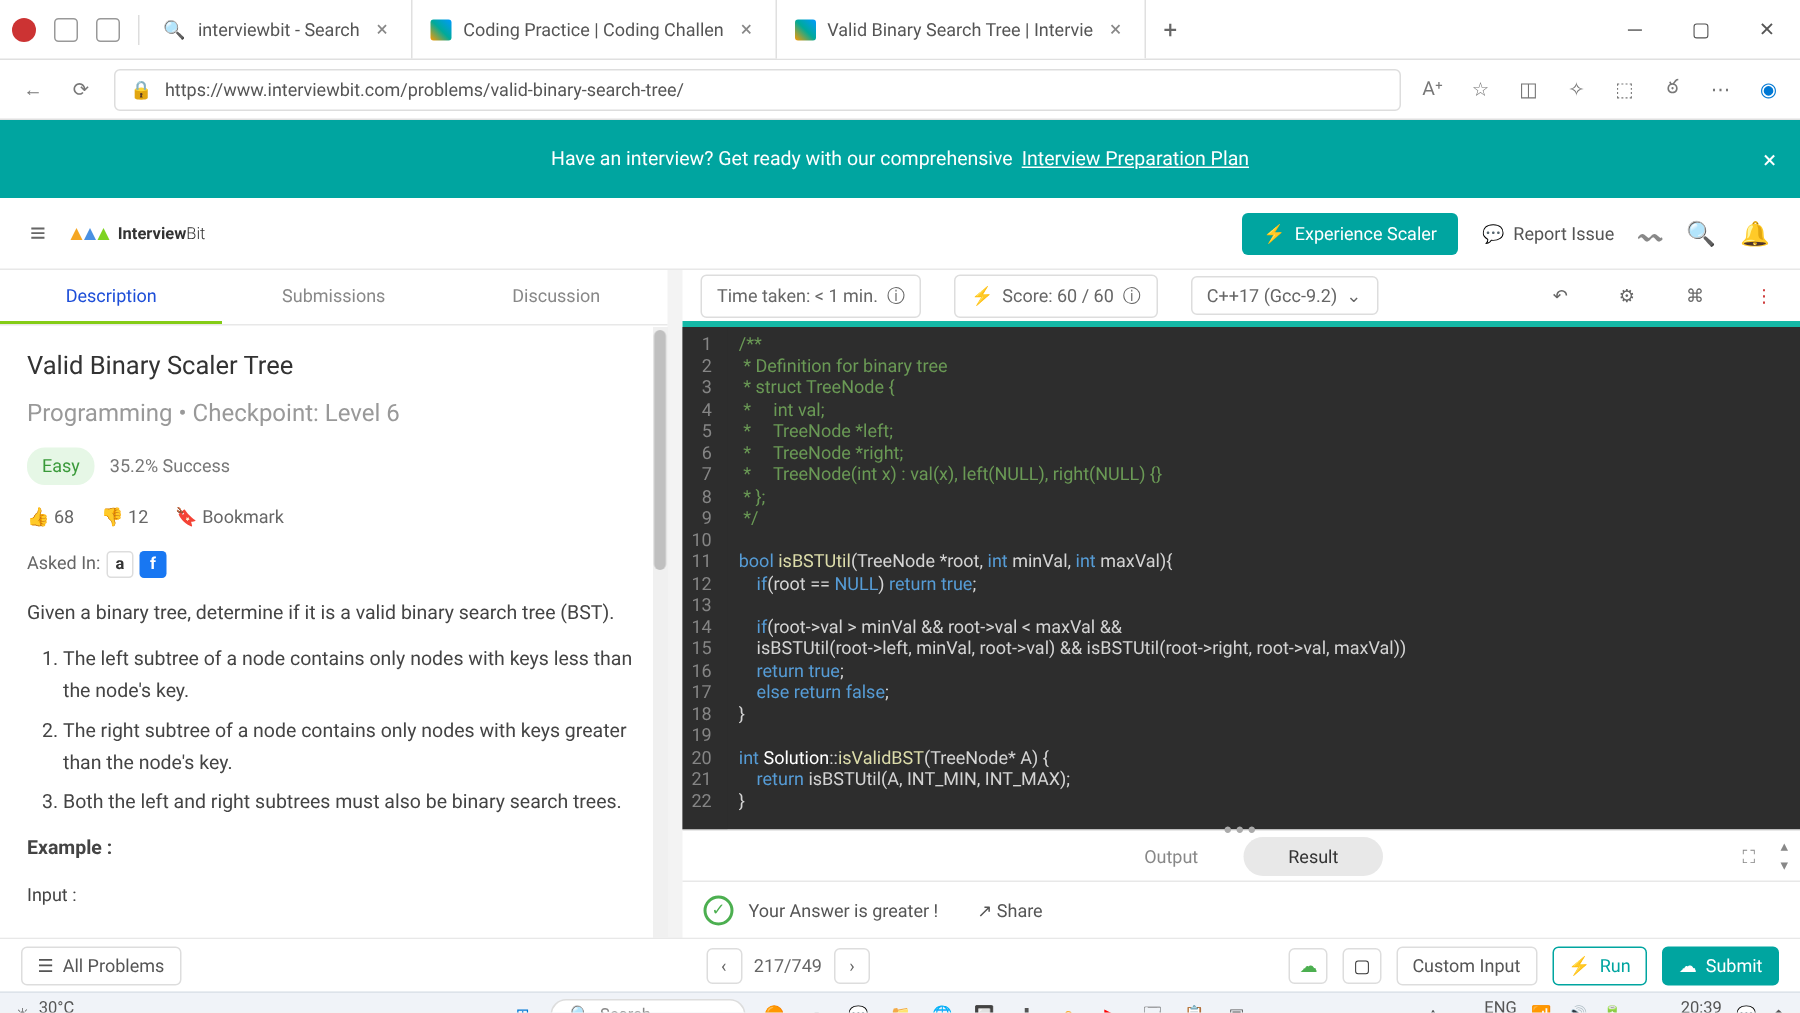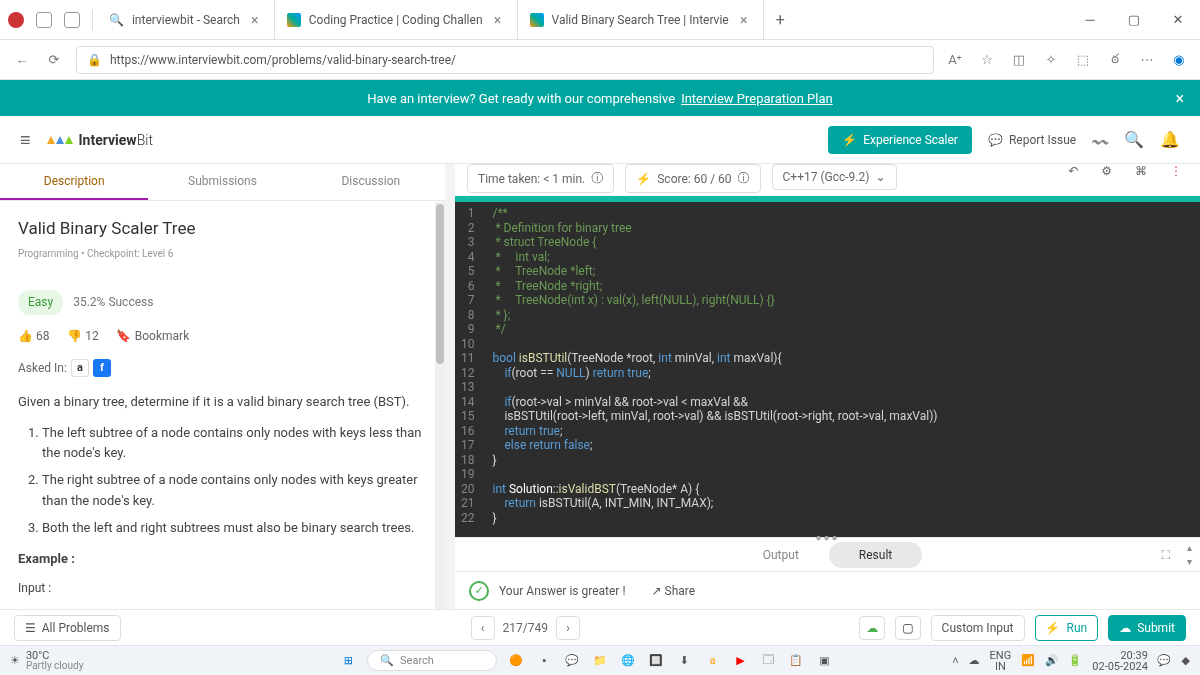--- a/index.html
+++ b/index.html
@@ -14,54 +14,54 @@
 .tab-close{width:14px;height:14px;display:flex;align-items:center;justify-content:center;color:#888;font-size:14px}
 .tab-add{padding:0 12px;display:flex;align-items:center;color:#666;font-size:16px}
 .window-controls{display:flex;height:100%}
 .window-btn{width:44px;display:flex;align-items:center;justify-content:center;color:#555}
 .addrbar{height:40px;background:#fff;display:flex;align-items:center;padding:0 12px;gap:12px;border-bottom:1px solid #e0e0e0}
 .nav-btn{width:20px;height:20px;display:flex;align-items:center;justify-content:center;color:#777}
 .url-box{flex:1;height:28px;border:1px solid #ddd;border-radius:4px;display:flex;align-items:center;padding:0 10px;gap:8px;font-size:12px;color:#555}
 .url-text{flex:1;white-space:nowrap;overflow:hidden}
 .addr-icons{display:flex;gap:14px;color:#777}
 .addr-icons span{width:18px;height:18px;display:flex;align-items:center;justify-content:center}
-.banner{height:36px;background:#00a5a0;color:#fff;display:flex;align-items:center;justify-content:center;font-size:13px;gap:6px;position:relative}
+.banner{height:52px;background:#00a5a0;color:#fff;display:flex;align-items:center;justify-content:center;font-size:13px;gap:6px;position:relative}
 .banner a{color:#fff;text-decoration:underline}
 .banner-close{position:absolute;right:16px;color:#fff;font-size:16px;cursor:pointer}
 .header{height:48px;background:#fff;display:flex;align-items:center;padding:0 20px;gap:16px;border-bottom:1px solid #e8e8e8}
 .menu-icon{font-size:18px;color:#666}
-.logo{display:flex;align-items:center;gap:6px;font-weight:400;font-size:14px}
+.logo{display:flex;align-items:center;gap:6px;font-weight:400;font-size:11px}
 .logo-mark{display:flex;gap:1px}
 .logo-tri{width:0;height:0;border-left:4px solid transparent;border-right:4px solid transparent;border-bottom:8px solid}
 .spacer{flex:1}
 .exp-btn{background:#00a5a0;color:#fff;padding:7px 14px;border-radius:4px;font-size:12px;display:flex;align-items:center;gap:6px;cursor:pointer}
 .header-link{color:#555;font-size:12px;display:flex;align-items:center;gap:6px;cursor:pointer}
 .header-icon{color:#888;font-size:16px}
 .main{display:flex;height:calc(675px - 40px - 40px - 36px - 48px - 36px - 30px)}
 .left-panel{width:445px;background:#fff;position:relative;display:flex;flex-direction:column}
 .tab-row{display:flex;border-bottom:1px solid #e8e8e8}
 .panel-tab{flex:1;text-align:center;padding:10px 0;font-size:12px;color:#888;cursor:pointer}
-.panel-tab.active{color:#a16207;border-bottom:2px solid #a21caf}
+.panel-tab.active{color:#1d4ed8;border-bottom:2px solid #84cc16}
 .problem-content{padding:14px 18px;overflow-y:auto;font-size:13px;color:#444;line-height:1.6}
 .problem-title{font-size:17px;color:#333;margin-bottom:4px}
-.breadcrumb{font-size:10px;color:#999;margin-bottom:28px}
+.breadcrumb{font-size:16px;color:#999;margin-bottom:10px}
 .badges{display:flex;gap:10px;margin-bottom:12px;align-items:center}
 .badge-easy{background:#e6f7e6;color:#3a9a3a;padding:3px 10px;border-radius:12px;font-size:12px}
 .badge-success{color:#777;font-size:12px}
 .stats{display:flex;gap:18px;margin-bottom:12px;font-size:12px;color:#666;align-items:center}
 .asked{font-size:12px;color:#666;margin-bottom:14px;display:flex;align-items:center;gap:4px}
 .company-icon{width:18px;height:18px;border-radius:3px;display:inline-flex;align-items:center;justify-content:center;font-size:11px;font-weight:bold}
 .desc p{margin-bottom:10px}
 .desc ol{padding-left:24px;margin-bottom:10px}
 .desc li{margin-bottom:6px}
 .scroll-track{width:10px;background:#f0f0f0;position:absolute;right:0;top:38px;bottom:0}
 .scroll-thumb{width:8px;background:#c0c0c0;border-radius:4px;height:160px;margin:2px auto}
 .splitter{width:10px;display:flex;align-items:center;justify-content:center;color:#bbb;cursor:col-resize}
 .right-panel{flex:1;display:flex;flex-direction:column;background:#fff}
-.code-header{height:38px;display:flex;align-items:flex-start;padding:0 12px;gap:11px;border-bottom:6px solid #14b8a6;font-size:12px;color:#666}
+.code-header{height:38px;display:flex;align-items:center;padding:0 12px;gap:22px;border-bottom:4px solid #14b8a6;font-size:12px;color:#666}
 .chip{border:1px solid #ddd;border-radius:4px;padding:5px 10px;display:flex;align-items:center;gap:6px;background:#fff}
 .editor{flex:1;background:#2d2d2d;color:#d4d4d4;font-family:Consolas,Monaco,monospace;font-size:12px;display:flex;overflow:hidden;position:relative}
 .gutter{background:#2d2d2d;color:#858585;text-align:right;padding:4px 10px 4px 6px;line-height:14.5px;user-select:none}
 .code-lines{padding:4px 8px;line-height:14.5px;white-space:pre}
 .c-comment{color:#6a9955}
 .c-keyword{color:#569cd6}
 .c-type{color:#ffffff}
 .c-func{color:#dcdcaa}
 .c-null{color:#569cd6}
 .output-bar{height:34px;border-top:1px solid #e8e8e8;display:flex;align-items:center;justify-content:center;gap:0;font-size:12px;position:relative}

